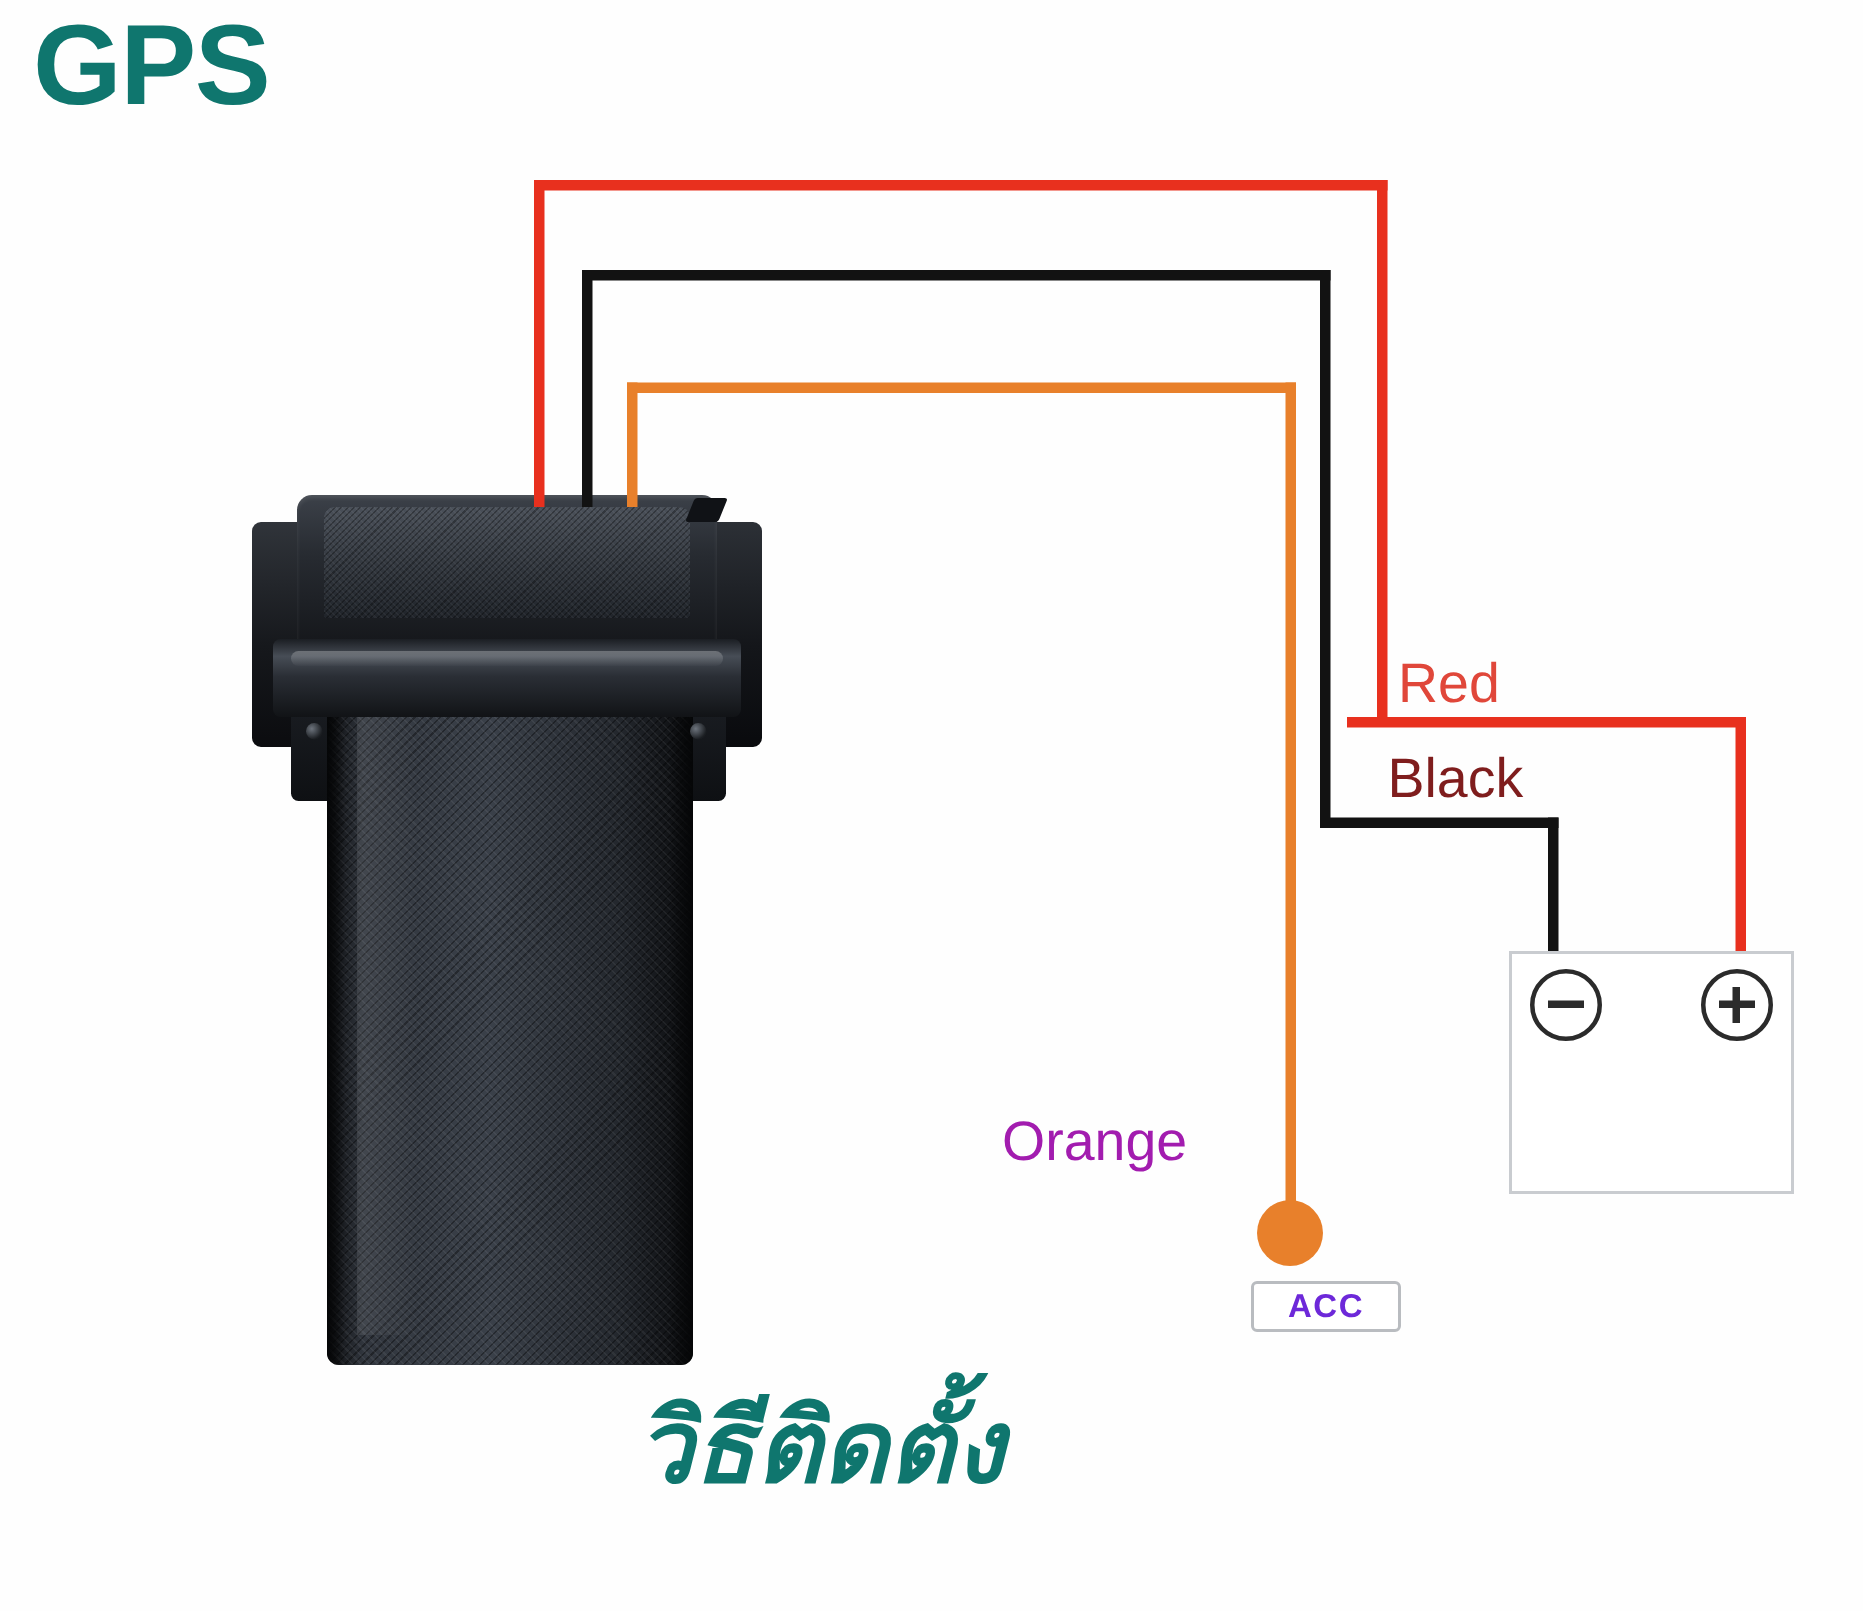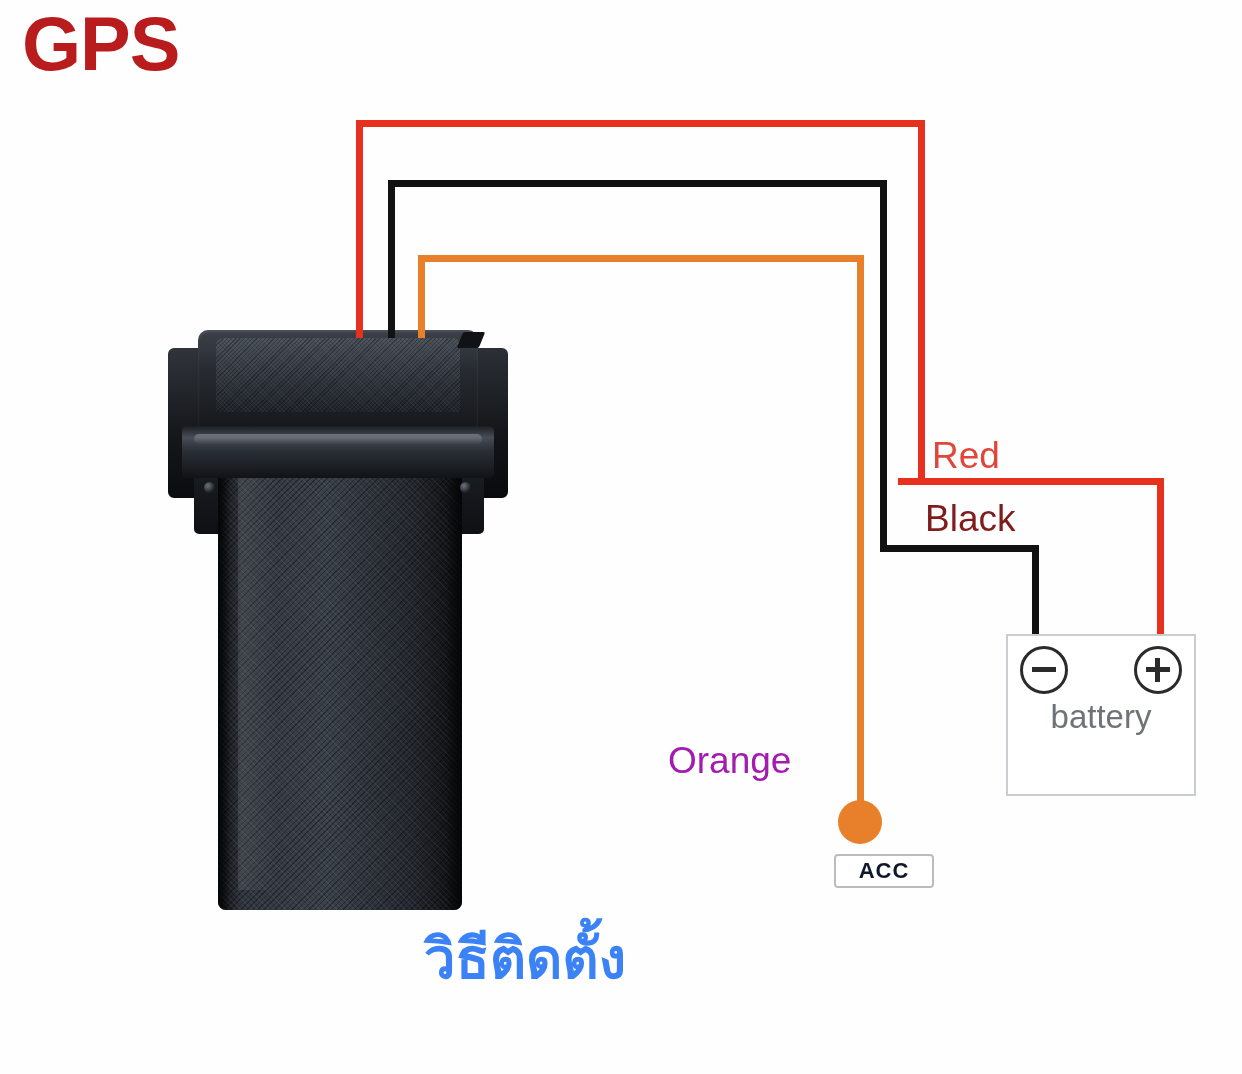--- a/index.html
+++ b/index.html
@@ -18,37 +18,38 @@
     overflow: hidden;
   }
 
   
   #gps-title {
     position: absolute;
     left: 22px;
     top: 6px;
     font-size: 76px;
     font-weight: bold;
-    color: #b91c1c;
+    color: #0f766e;
     letter-spacing: -1px;
     line-height: 1;
     font-family: "Liberation Sans", sans-serif;
   }
 
   
   #thai-caption {
     position: absolute;
     left: 424px;
     top: 930px;
-    font-size: 56px;
-    color: #3b82f6;
+    font-size: 68px;
+    color: #0f766e;
     font-weight: bold;
     line-height: 1.05;
     font-family: "DejaVu Sans", sans-serif;
     white-space: nowrap;
+    font-style: italic;
   }
 
   
   #device {
     position: absolute;
     left: 168px;
     top: 330px;
     width: 340px;
     height: 580px;
   }
@@ -161,21 +162,21 @@
     background: #e8802b;
   }
   #acc-box {
     position: absolute;
     left: 834px; top: 854px;
     width: 96px; height: 30px;
     border: 2px solid #b9bcc0;
     border-radius: 4px;
     background: #ffffff;
     display: flex; align-items: center; justify-content: center;
-    font-size: 22px; font-weight: bold; color: #0f172a;
+    font-size: 22px; font-weight: bold; color: #6d28d9;
     letter-spacing: 1px;
     font-family: "Liberation Sans", sans-serif;
   }
 
   
   #battery-box {
     position: absolute;
     left: 1006px; top: 634px;
     width: 186px; height: 158px;
     border: 2px solid #c9ccd0;
@@ -265,18 +266,17 @@
   <div id="acc-box">ACC</div>
 
   <div id="battery-box">
     <div class="bat-term" id="bat-minus">
       <div class="bat-bar bar-h"></div>
     </div>
     <div class="bat-term" id="bat-plus">
       <div class="bat-bar bar-h"></div>
       <div class="bat-bar bar-v"></div>
     </div>
-    <div id="bat-name">battery</div>
   </div>
 
   <div id="thai-caption">วิธีติดตั้ง</div>
 
 </div>
 
 </body></html>

